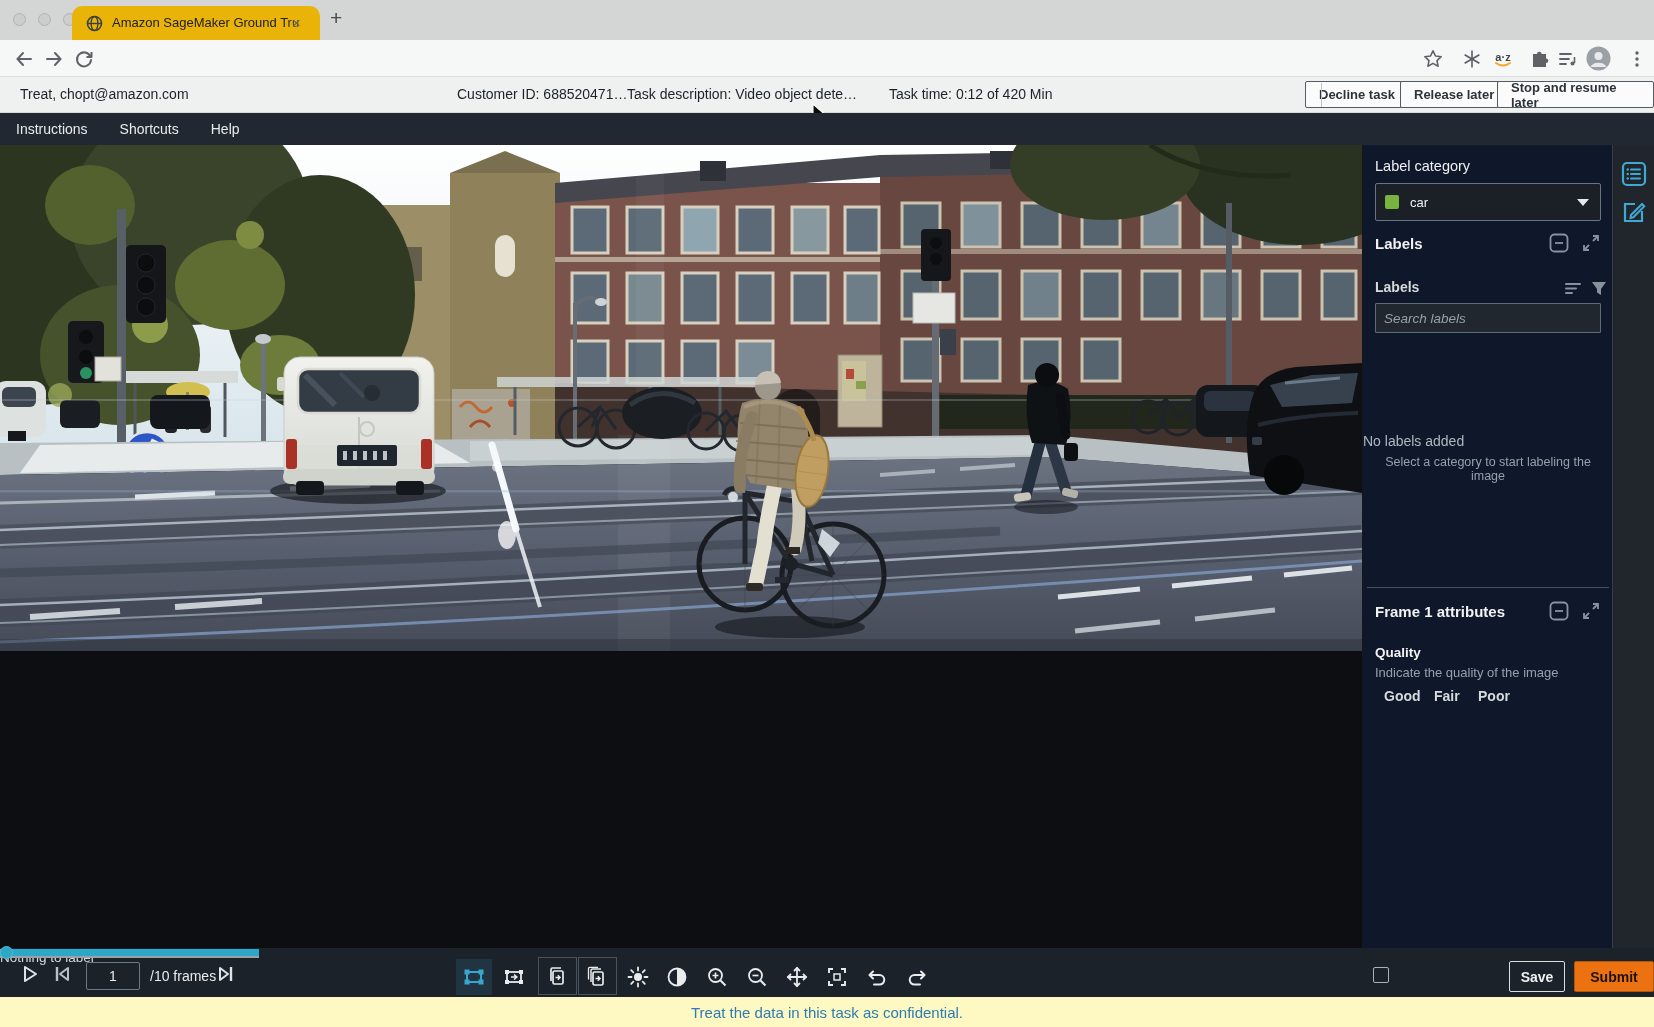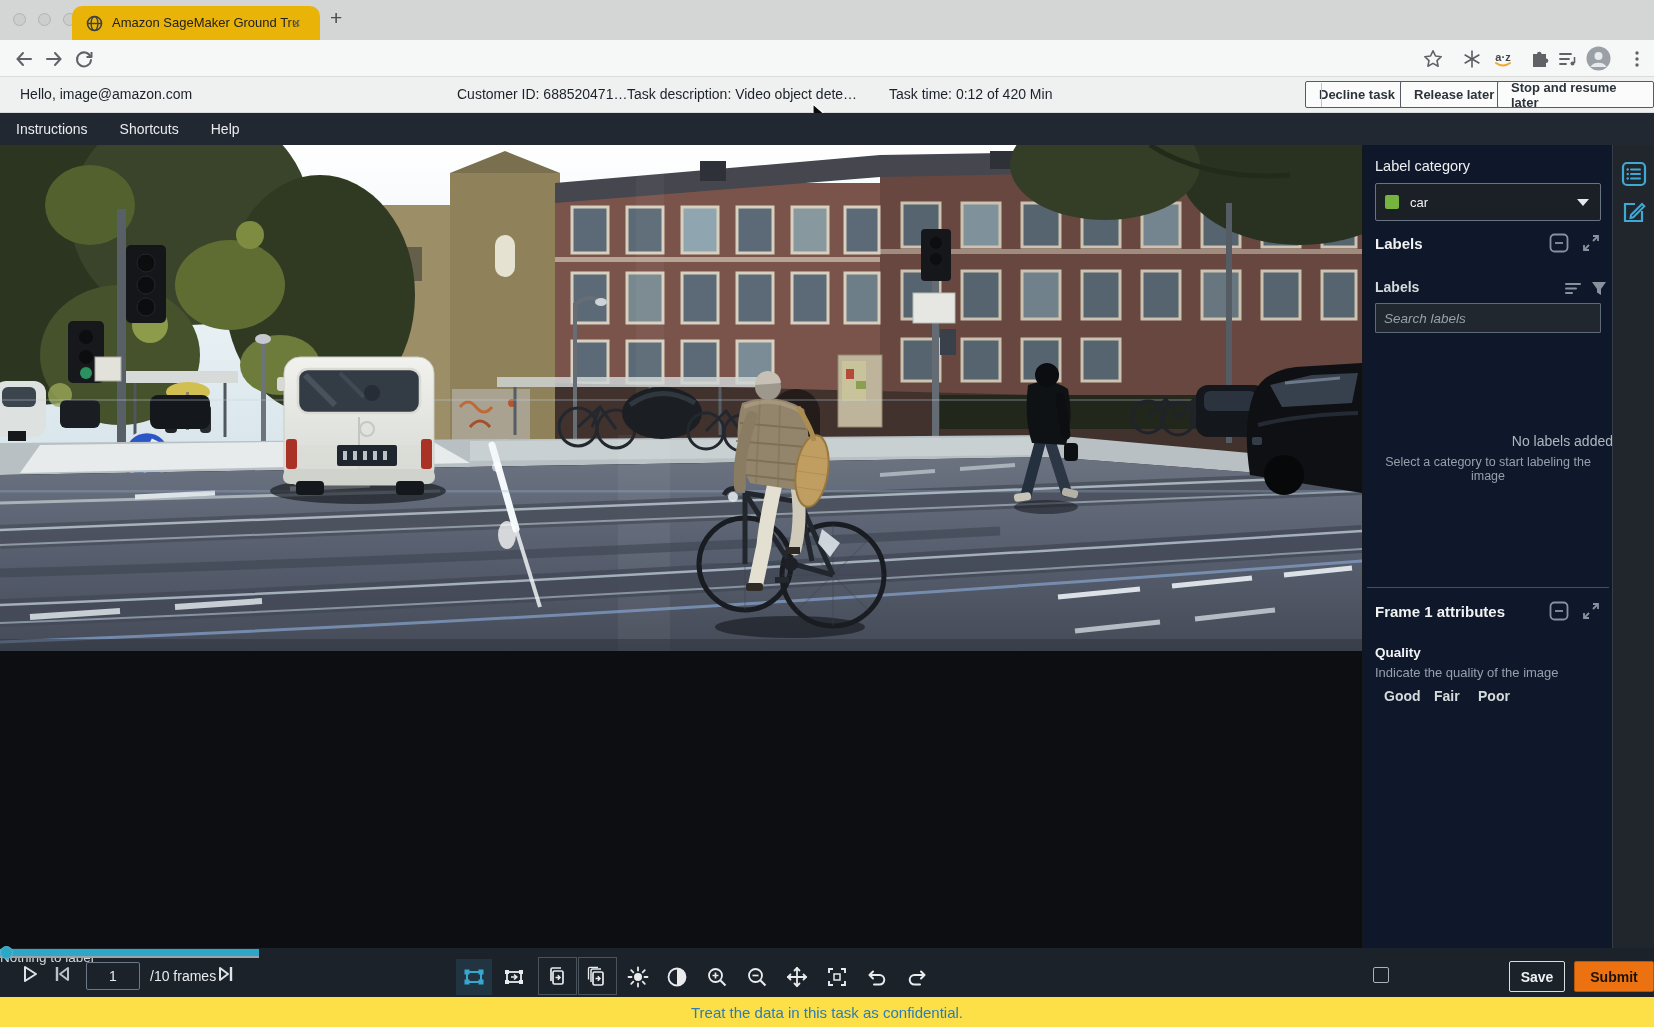--- a/index.html
+++ b/index.html
@@ -49,21 +49,21 @@
   #cat-dd { left:12px; top:38px; width:226px; height:38px; background:#1a2026; border:1px solid #697482;
     border-radius:2px; display:flex; align-items:center; }
   #cat-swatch { width:14px; height:14px; background:#76b43f; margin-left:9px; border-radius:2px; }
   #cat-name { font-size:13px; margin-left:11px; color:#f1f3f3; }
   #cat-caret { margin-left:auto; margin-right:11px; width:0; height:0;
     border-left:6px solid transparent; border-right:6px solid transparent; border-top:7px solid #e6eaec; }
   .mini-ic { width:20px; height:20px; }
   #search-box { left:12px; top:158px; width:226px; height:30px; background:#21272e; border:1px solid #5f6b7a;
     border-radius:1px; color:#d5dbdb; font-size:13.5px; padding:0 8px; font-family:"Liberation Sans",sans-serif; }
   #search-box::placeholder { color:#95a0ab; font-style:italic; }
-  #empty-title { left:0; top:288px; width:250px; text-align:right; font-size:14px; color:#aeb7bf; }
+  #empty-title { left:0; top:288px; width:250px; text-align:left; font-size:14px; color:#aeb7bf; }
   #empty-hint  { left:6px; top:310px; width:238px; text-align:center; font-size:12.5px; color:#95a0ab; }
   #p-divider { left:4px; top:442px; width:242px; height:1px; background:#484f58; }
   #quality-title { left:12px; top:500px; font-size:13.5px; font-weight:bold; color:#f1f3f3; }
   #quality-hint { left:12px; top:520px; font-size:13px; color:#95a0ab; }
   .q-btn { top:543px; font-size:14px; font-weight:bold; color:#d5dbdb; }
 
   
   #iconstrip { left:1612px; top:145px; width:42px; height:803px; background:#20262c; border-left:1px solid #363d46; }
   .strip-ic { left:8px; width:26px; height:26px; }
 
@@ -80,21 +80,21 @@
   .tool svg { width:24px; height:24px; }
   .tool-box { top:9px; width:39px; height:38px; border:1px solid #4a525c; }
   #chk { left:1373px; top:19px; width:16px; height:16px; border:1px solid #a8b3b8; border-radius:2px; }
   #chk-label { left:1400px; top:20px; font-size:13.5px; color:#d5dbdb; }
   #save-btn { left:1509px; top:13px; width:56px; height:31px; border:1px solid #d9dee0; border-radius:2px;
     background:transparent; color:#eef1f1; font-weight:bold; font-size:14px; display:flex; align-items:center; justify-content:center; }
   #submit-btn { left:1574px; top:13px; width:80px; height:31px; background:#ec7211; border:1px solid #b55708;
     border-radius:2px; color:#1c1208; font-weight:bold; font-size:14px; display:flex; align-items:center; justify-content:center; }
 
   
-  #footer { left:0; top:997px; width:1654px; height:30px; background:#fde047; display:flex;
+  #footer { left:0; top:997px; width:1654px; height:30px; background:#fef9c3; display:flex;
     align-items:center; justify-content:center; }
   #footer span { color:#2e7cb2; font-size:15px; }
 </style>
 </head>
 <body>
 
 <div id="tabstrip" class="abs">
   <div class="tl-dot abs" style="left:13px"></div>
   <div class="tl-dot abs" style="left:38px"></div>
   <div class="tl-dot abs" style="left:63px"></div>
@@ -156,21 +156,21 @@
     <path d="M4.5 21 a8.5 6.5 0 0 1 16 0 z" fill="#e8eaed"></path>
   </svg>
   <svg class="extic abs" style="left:1626px" viewBox="0 0 22 22">
     <circle cx="11" cy="5" r="1.7" fill="#5f6368"></circle>
       <circle cx="11" cy="11" r="1.7" fill="#5f6368"></circle>
       <circle cx="11" cy="17" r="1.7" fill="#5f6368"></circle>
   </svg>
 </div>
 
 <div id="taskbar" class="abs">
-  <span class="abs" style="left:20px">Hello, image@amazon.com</span>
+  <span class="abs" style="left:20px">Treat, chopt@amazon.com</span>
   <span class="abs" style="left:457px">Customer ID: 688520471…</span>
   <span class="abs" style="left:627px">Task description: Video object dete…</span>
   <span class="abs" style="left:889px">Task time: 0:12 of 420 Min</span>
   <div class="hbtn abs" style="left:1305px">Decline task</div>
   <div id="hdr-sep" class="abs"></div>
   <div class="hbtn abs" style="left:1400px">Release later</div>
   <div class="hbtn abs" style="left:1497px">Stop and resume later</div>
 </div>
 
 <svg class="abs" style="left:812px;top:103px" width="16" height="21" viewBox="0 0 16 21">

